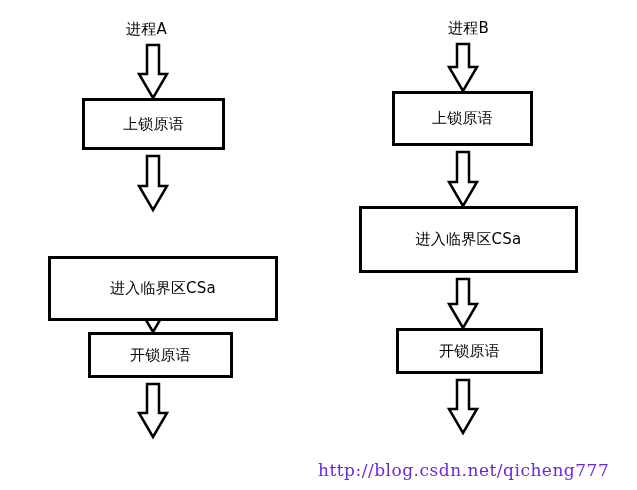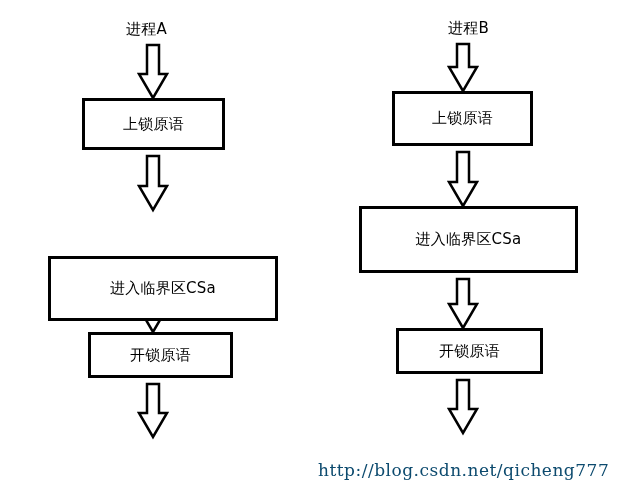--- a/index.html
+++ b/index.html
@@ -115,14 +115,14 @@
     </div>
     <div class="node-box" style="left: 392px; top: 91px; width: 141px; height: 55px; border-color: rgb(0, 0, 0);">
       <span class="node-label">上锁原语</span>
     </div>
     <div class="node-box" style="left: 359px; top: 206px; width: 219px; height: 67px; border-color: rgb(0, 0, 0);">
       <span class="node-label">进入临界区CSa</span>
     </div>
     <div class="node-box" style="left: 396px; top: 328px; width: 147px; height: 46px; border-color: rgb(0, 0, 0);">
       <span class="node-label">开锁原语</span>
     </div>
-    <div class="watermark" style="left: 318px; top: 462px; color: #0c4a6e;">http://blog.csdn.net/qicheng777</div>
+    <div class="watermark" style="left: 318px; top: 462px; color: #6d28d9;">http://blog.csdn.net/qicheng777</div>
   </div>
 
 </body></html>

